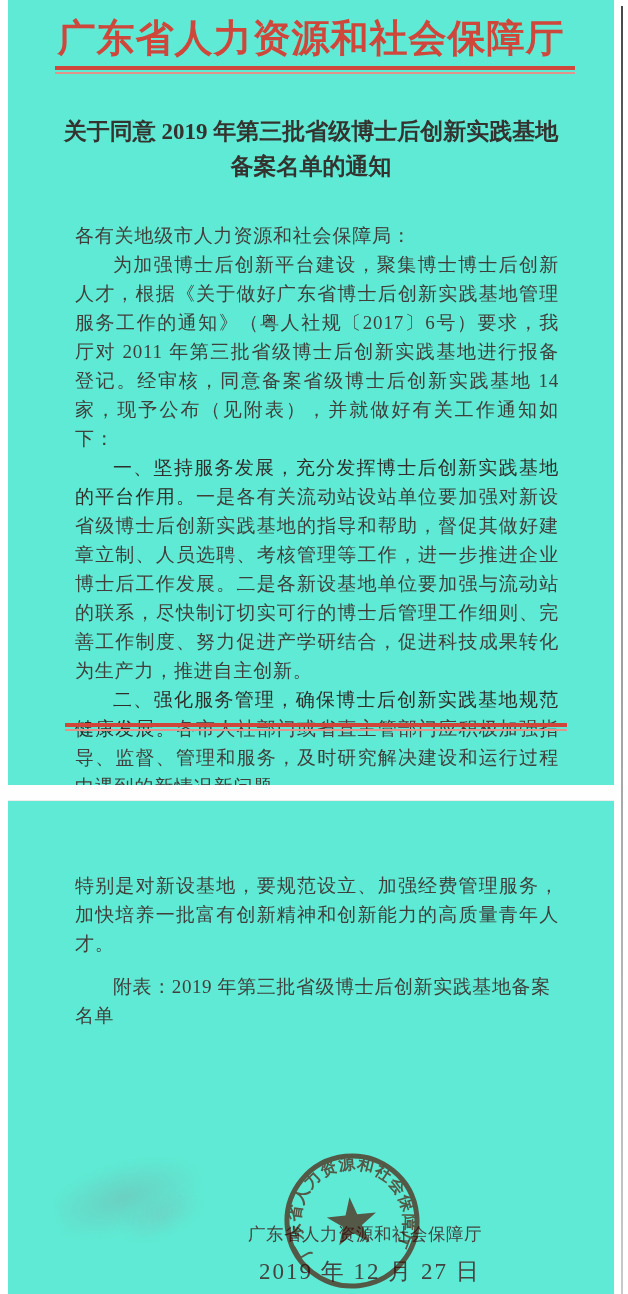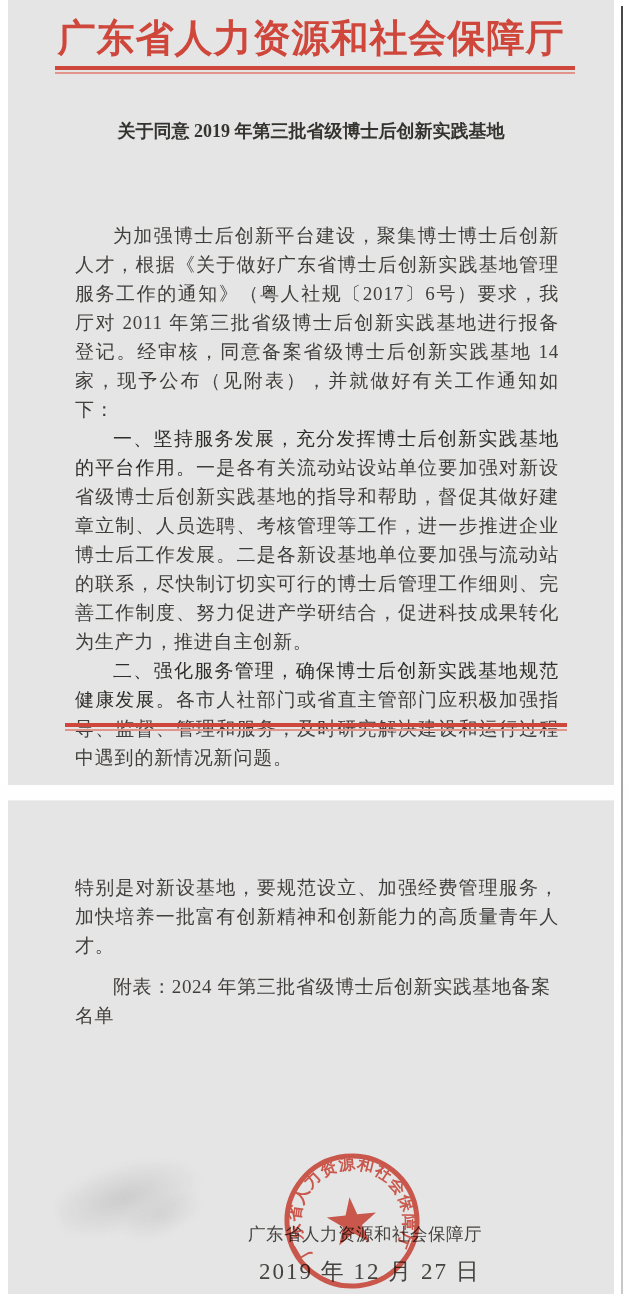--- a/index.html
+++ b/index.html
@@ -5,60 +5,61 @@
   html,body{margin:0;padding:0;}
   body{
     width:628px;height:1294px;
     background:#ffffff;
     position:relative;
     overflow:hidden;
     font-family:"Liberation Serif","DejaVu Serif",serif;
   }
   .page{
     position:absolute;left:8px;width:606px;
-    background:#e5e5e5;
+    background:#5eead4;
   }
   #page1{top:0;height:785px;border-bottom:1px solid #e6e5e3;}
   #page2{top:800px;height:494px;border-top:1px solid #efeeec;}
   .org-header{
     position:absolute;top:13px;left:0;width:100%;
     text-align:center;
     font-size:38px;font-weight:bold;
     color:#cf463b;
     letter-spacing:1px;
     white-space:nowrap;
   }
   .sep-wrap{position:absolute;}
   .sep-thick{height:4px;background:#cf463b;}
   .sep-thin{height:2px;background:#e2938a;margin-top:2px;}
   #header-sep{top:66px;left:47px;width:520px;}
   #footer-sep{top:723px;left:57px;width:502px;}
   .doc-title{
     position:absolute;top:114px;left:0;width:100%;
     text-align:center;
-    font-size:18px;font-weight:bold;
+    font-size:23px;font-weight:bold;
     color:#34332f;
     line-height:35px;
   }
   .body-block{
     position:absolute;top:221px;left:67px;width:484px;
     font-size:19px;line-height:29px;
     color:#413f3c;
     letter-spacing:0.8px;
     text-align:justify;
   }
   .body-block p{margin:0;}
   .indent{text-indent:2em;}
   .lead{font-weight:normal;color:#2f2e2b;}
   .cont-block{
     position:absolute;top:72px;left:67px;width:484px;
     font-size:19px;line-height:29px;
     color:#413f3c;
     letter-spacing:0.8px;
     text-align:justify;
+    font-family:Liberation Mono, monospace;
   }
   .attachment{
     position:absolute;top:171px;left:67px;width:484px;
     font-size:19px;line-height:29px;
     color:#413f3c;
     letter-spacing:0.6px;
     text-indent:2em;
   }
   .signature{
     position:absolute;top:421px;left:240px;
@@ -114,42 +115,44 @@
 
   <div class="org-header">广东省人力资源和社会保障厅</div>
 
   <div class="sep-wrap" id="header-sep">
     <div class="sep-thick"></div>
     <div class="sep-thin"></div>
   </div>
 
   <div class="doc-title">
     <div>关于同意 2019 年第三批省级博士后创新实践基地</div>
+    <div>备案名单的通知</div>
   </div>
 
   <div class="body-block">
+    <p>各有关地级市人力资源和社会保障局：</p>
     <p class="indent">为加强博士后创新平台建设，聚集博士博士后创新人才，根据《关于做好广东省博士后创新实践基地管理服务工作的通知》（粤人社规〔2017〕6号）要求，我厅对 2011 年第三批省级博士后创新实践基地进行报备登记。经审核，同意备案省级博士后创新实践基地 14 家，现予公布（见附表），并就做好有关工作通知如下：</p>
     <p class="indent"><span class="lead">一、坚持服务发展，充分发挥博士后创新实践基地的平台作用。</span><span>一是各有关流动站设站单位要加强对新设省级博士后创新实践基地的指导和帮助，督促其做好建章立制、人员选聘、考核管理等工作，进一步推进企业博士后工作发展。二是各新设基地单位要加强与流动站的联系，尽快制订切实可行的博士后管理工作细则、完善工作制度、努力促进产学研结合，促进科技成果转化为生产力，推进自主创新。</span></p>
     <p class="indent"><span class="lead">二、强化服务管理，确保博士后创新实践基地规范健康发展。</span><span>各市人社部门或省直主管部门应积极加强指导、监督、管理和服务，及时研究解决建设和运行过程中遇到的新情况新问题。</span></p>
   </div>
 
   <div class="sep-wrap" id="footer-sep">
     <div class="sep-thick"></div>
     <div class="sep-thin"></div>
   </div>
 
 </div>
 
 <div class="page-gap"></div>
 
 <div class="page" id="page2">
 
   <div class="cont-block">特别是对新设基地，要规范设立、加强经费管理服务，加快培养一批富有创新精神和创新能力的高质量青年人才。</div>
 
-  <div class="attachment">附表：2024 年第三批省级博士后创新实践基地备案名单</div>
+  <div class="attachment">附表：2019 年第三批省级博士后创新实践基地备案名单</div>
 
   <div class="smudge"></div>
   <div class="smudge2"></div>
 
   <svg class="seal" viewBox="0 0 160 160">
     <circle cx="80" cy="80" r="65" fill="none" stroke="#dc4b3c" stroke-width="5"></circle>
     <path d="M80,56 L85.9,73.9 L104.7,74 L89.5,85.1 L95.3,103 L80,92 L64.7,103 L70.5,85.1 L55.3,74 L74.1,73.9 Z" fill="#dc4b3c"></path>
     <defs>
       <path id="sealArc" d="M 38,110.6 A 52,52 0 1 1 122,110.6" fill="none"></path>
     </defs>

